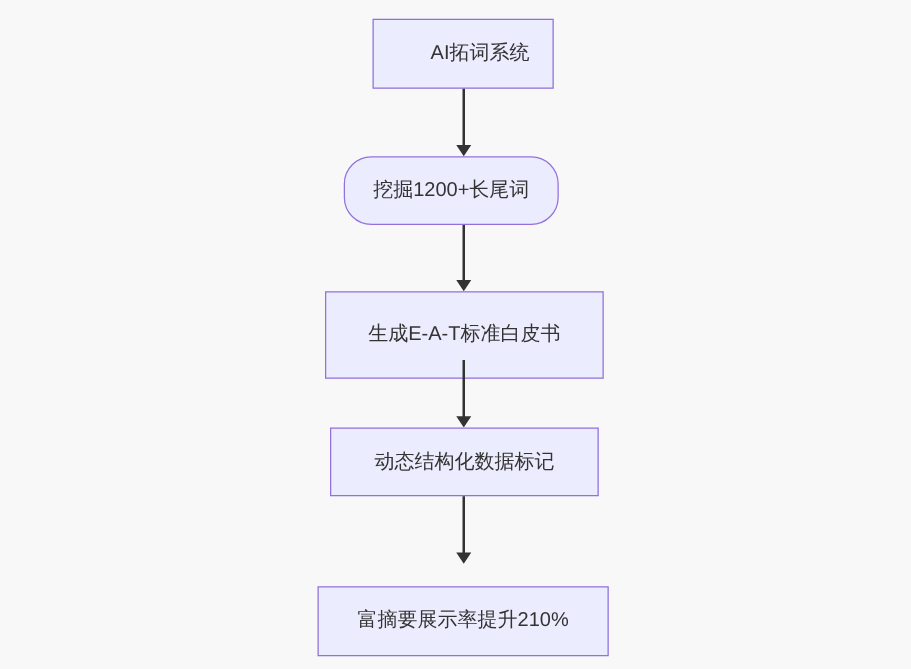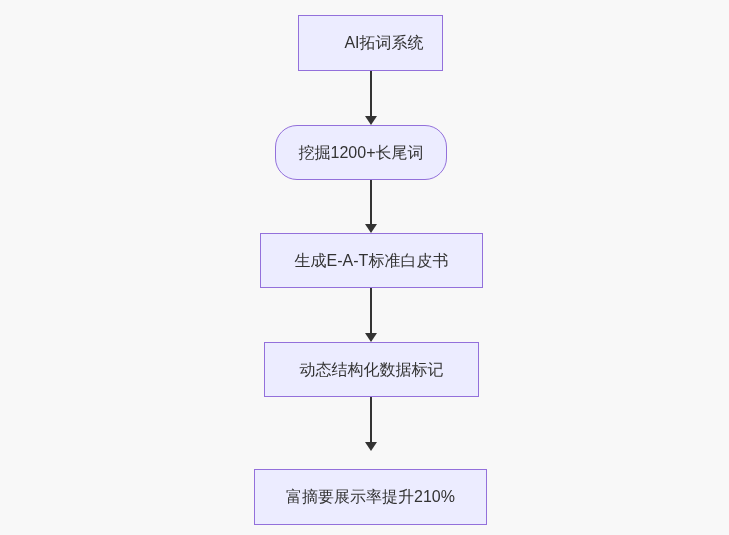--- a/index.html
+++ b/index.html
@@ -30,21 +30,21 @@
   }
   .flow-node .label {
     color: #333333;
     font-size: 16px;
     line-height: 1.2;
     white-space: nowrap;
   }
   
   .n1 { left: 298px; top: 15px;  width: 145px; height: 56px; padding-left: 27px; }
   .n2 { left: 275px; top: 125px; width: 172px; height: 55px; border-radius: 22px; }
-  .n3 { left: 260px; top: 233px; width: 223px; height: 55px; }
+  .n3 { left: 260px; top: 233px; width: 223px; height: 70px; }
   .n4 { left: 264px; top: 342px; width: 215px; height: 55px; }
   .n5 { left: 254px; top: 469px; width: 233px; height: 56px; }
 
   .edge {
     position: absolute;
     width: 12px;
     left: 365px; 
   }
   .e1 { top: 71px;  height: 54px; }
   .e2 { top: 180px; height: 53px; }

